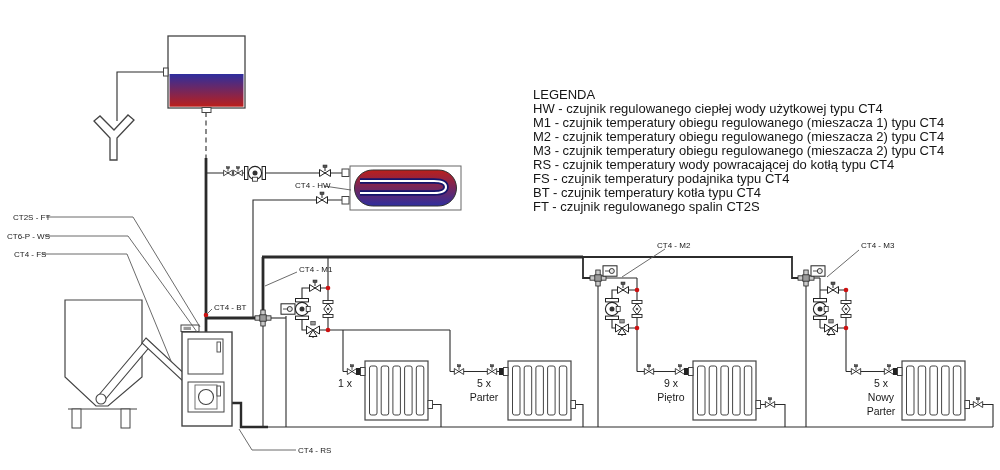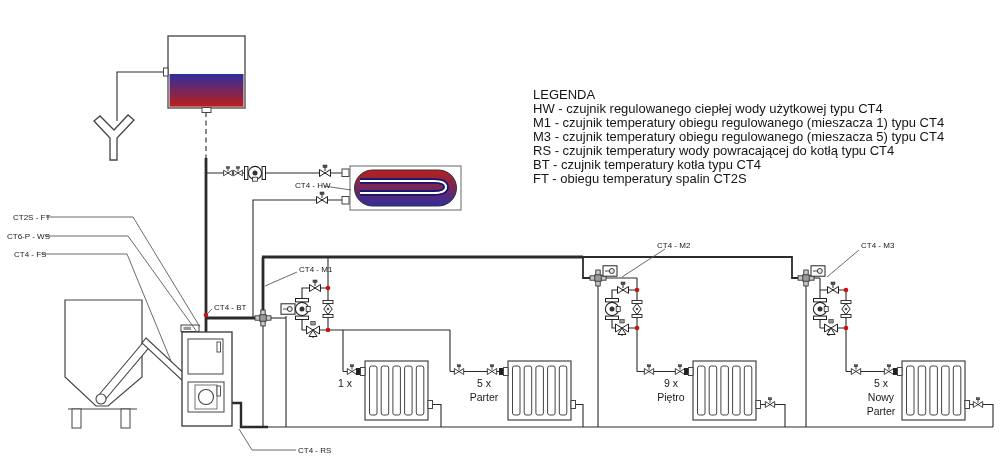--- a/index.html
+++ b/index.html
@@ -257,18 +257,20 @@
     <text x="881" y="387" class="radlbl">5 x</text>
     <text x="881" y="401" class="radlbl">Nowy</text>
     <text x="881" y="415" class="radlbl">Parter</text>
   </g>
 </svg>
 
 <div class="legend">
   <div>LEGENDA</div>
   <div>HW - czujnik regulowanego ciepłej wody użytkowej typu CT4</div>
   <div>M1 - czujnik temperatury obiegu regulowanego (mieszacza 1) typu CT4</div>
-  <div>M3 - czujnik temperatury obiegu regulowanego (mieszacza 5) typu CT4</div>
+  <div>M2 - czujnik temperatury obiegu regulowanego (mieszacza 2) typu CT4</div>
+  <div>M3 - czujnik temperatury obiegu regulowanego (mieszacza 2) typu CT4</div>
   <div>RS - czujnik temperatury wody powracającej do kotłą typu CT4</div>
+  <div>FS - czujnik temperatury podajnika typu CT4</div>
   <div>BT - czujnik temperatury kotła typu CT4</div>
-  <div>FT - obiegu temperatury spalin CT2S</div>
+  <div>FT - czujnik regulowanego spalin CT2S</div>
 </div>
 </div>
 
 </body></html>

